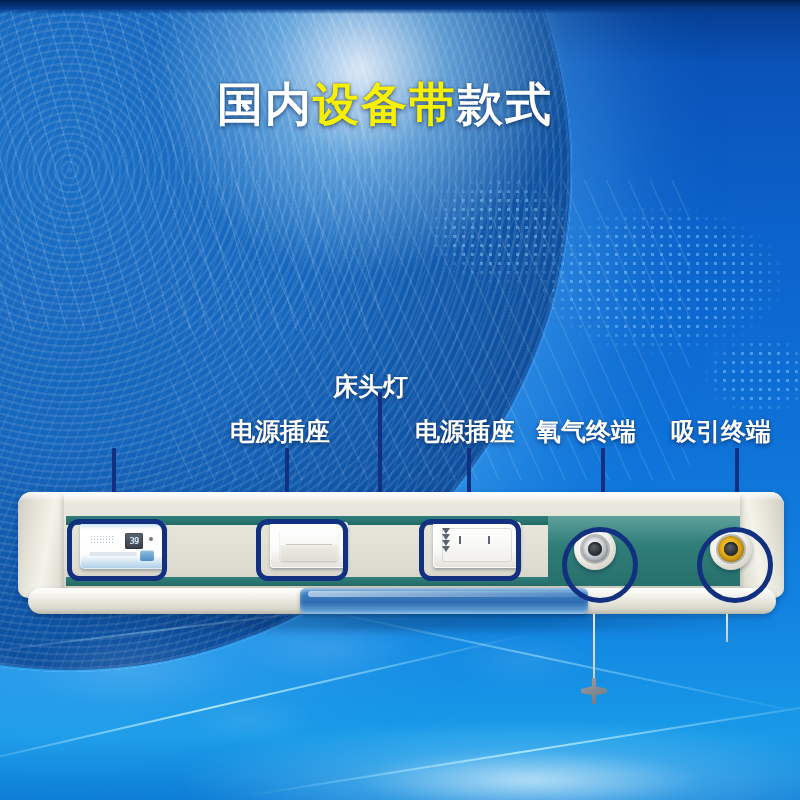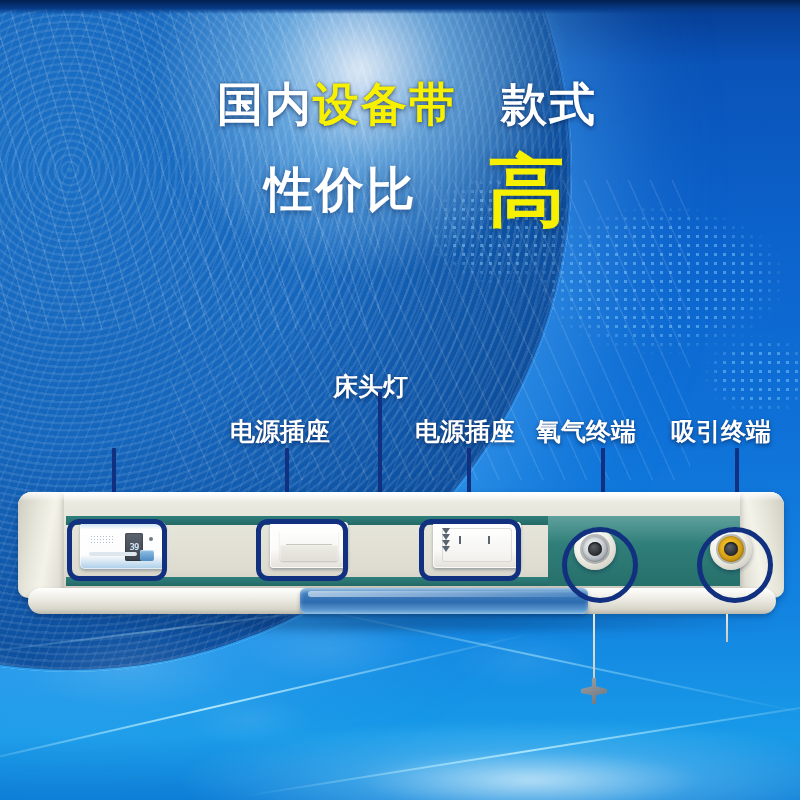--- a/index.html
+++ b/index.html
@@ -103,21 +103,21 @@
   .hl-line1 {
     text-align:center; font-size:46px; font-weight:bold; letter-spacing:2px;
     line-height:1.05;
     text-shadow:0 2px 5px rgba(0,30,80,.55), 0 0 2px rgba(0,40,100,.6);
     padding-right:30px;
   }
   .hl-line2 {
     margin-top:22px; display:flex; align-items:flex-end; justify-content:center; gap:70px;
     padding-left:30px;
   }
-  .w { color:#ffffff;margin-left:44px; }
+  .w { color:#ffffff; }
   .y { color:#f7f000;margin-top:32px; }
   .hl-sub {
     font-size:48px; font-weight:bold; letter-spacing:3px; color:#ffffff;
     text-shadow:0 2px 6px rgba(0,30,80,.55);
   }
   .hl-big {
     font-size:78px; font-weight:bold; color:#f7f000; line-height:.92;
     text-shadow:0 2px 8px rgba(0,30,80,.5);
     position:relative; top:6px;
   }
@@ -200,21 +200,21 @@
     border-radius:5px;
     background:linear-gradient(180deg,#bcd9ef 0%,#ffffff 16%,#fdfdfd 70%,#a9cde8 100%);
     box-shadow:0 2px 3px rgba(0,20,60,.28), inset 0 0 0 1px rgba(255,255,255,.6);
   }
   .ic-speaker {
     position:absolute; left:10px; top:13px; width:24px; height:10px;
     background-image:radial-gradient(#9fb4c6 .8px, rgba(0,0,0,0) 1px);
     background-size:3px 3px; opacity:.85;
   }
   .ic-display {
-    position:absolute; left:45px; top:11px; width:18px; height:28px;
+    position:absolute; left:45px; top:11px; width:18px; height:16px;
     background:linear-gradient(180deg,#5c6470,#3a414b);
     border-radius:2px; color:#cfe4f5; font-size:9px; font-weight:bold;
     display:flex; align-items:center; justify-content:center;
     font-family:"DejaVu Sans Mono",monospace; letter-spacing:-1px;
     box-shadow:inset 0 0 2px rgba(0,0,0,.7);
   }
   .ic-led { position:absolute; left:69px; top:15px; width:4px; height:4px; border-radius:50%; background:#6e7a86; }
   .ic-bar { position:absolute; left:9px; top:30px; width:48px; height:4px; border-radius:2px; background:#dfe7ee; }
   .ic-btn {
     position:absolute; left:60px; top:28px; width:14px; height:11px; border-radius:2px;
@@ -317,24 +317,20 @@
   <div class="worldmap-bottom"></div>
   <div class="bottom-glow"></div>
   <div class="streak s1"></div>
   <div class="streak s2"></div>
   <div class="streak s3"></div>
   <div class="streak s4"></div>
   <div class="bg-topdark"></div>
 
   <div class="headline">
     <div class="hl-line1"><span class="w">国内</span><span class="y">设备带</span><span class="w">款式</span></div>
-    <div class="hl-line2">
-      <span class="hl-sub">性价比</span>
-      <span class="hl-big">高</span>
-    </div>
   </div>
 
   <div class="label" style="left:230px; top:415px;">电源插座</div>
   <div class="label" style="left:333px; top:370px;">床头灯</div>
   <div class="label" style="left:415px; top:415px;">电源插座</div>
   <div class="label" style="left:536px; top:415px;">氧气终端</div>
   <div class="label" style="left:671px; top:415px;">吸引终端</div>
 
   <div class="leader" style="left:112px; top:448px; height:72px;"></div>
   <div class="leader" style="left:285px; top:448px; height:72px;"></div>

